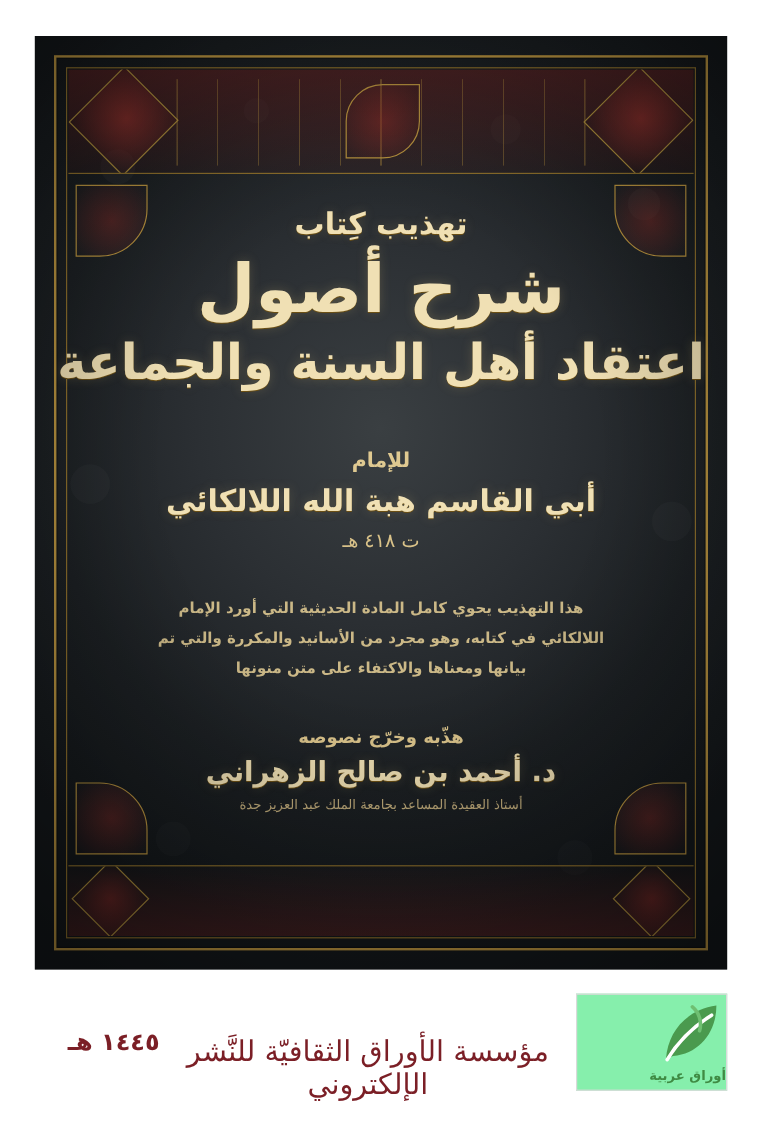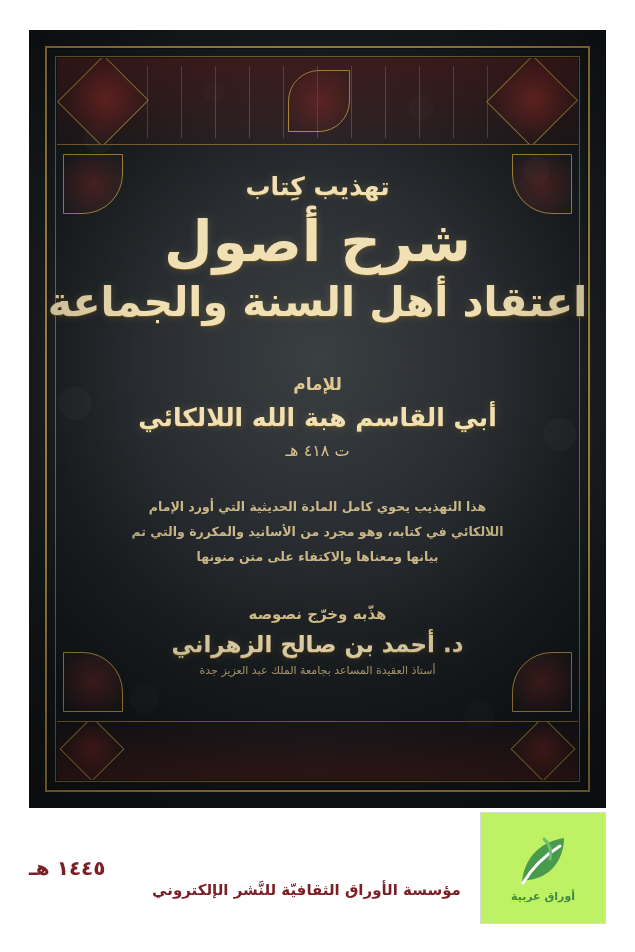--- a/index.html
+++ b/index.html
@@ -232,55 +232,54 @@
     height: 108px;
     background: #ffffff;
     display: flex;
     flex-direction: row-reverse;
     align-items: center;
     justify-content: space-between;
     direction: rtl;
   }
   .footer-date {
     width: 104px;
-    text-align: left;
+    text-align: right;
     color: #7b1f26;
     font-weight: 700;
     line-height: 1.55;
     font-size: 20px;
     letter-spacing: .5px;
   }
   .footer-date .y2 { display: block; }
   .footer-mid {
     flex: 1;
     text-align: center;
     padding: 0 6px;
   }
   .publisher {
     color: #7b1f26;
-    font-weight: 700;
-    font-size: 15px;
+    font-weight: 400;
+    font-size: 24px;
     letter-spacing: .2px;
     margin-top: 44px;
   }
   .rights {
     margin-top: 8px;
     color: #7b1f26;
     font-size: 10.5px;
     line-height: 1.75;
     font-weight: 700;
   }
   .footer-logo {
     width: 126px;
-    height: 112px;
+    height: 81px;
     border: 1px solid #dadada;
-    background: #bef264;
+    background: #86efac;
     display: flex;
     flex-direction: column;
-    align-items: center;
     justify-content: center;
     box-sizing: border-box;
   }
   .logo-mark {
     width: 58px;
     height: 52px;
     position: relative;
   }
   .logo-caption {
     margin-top: 4px;

